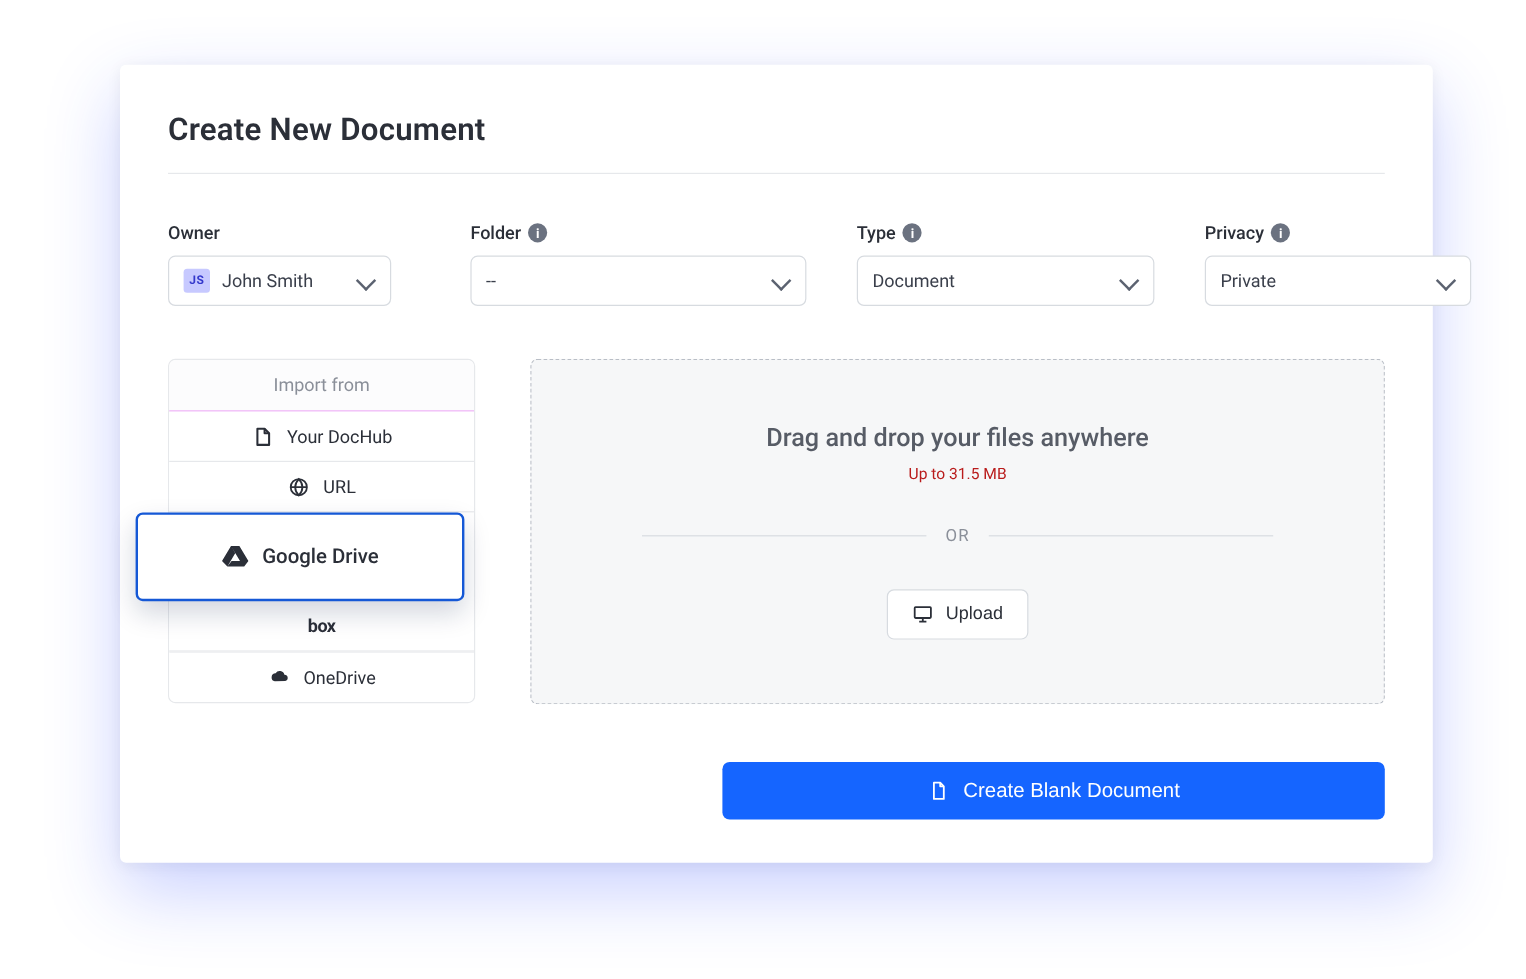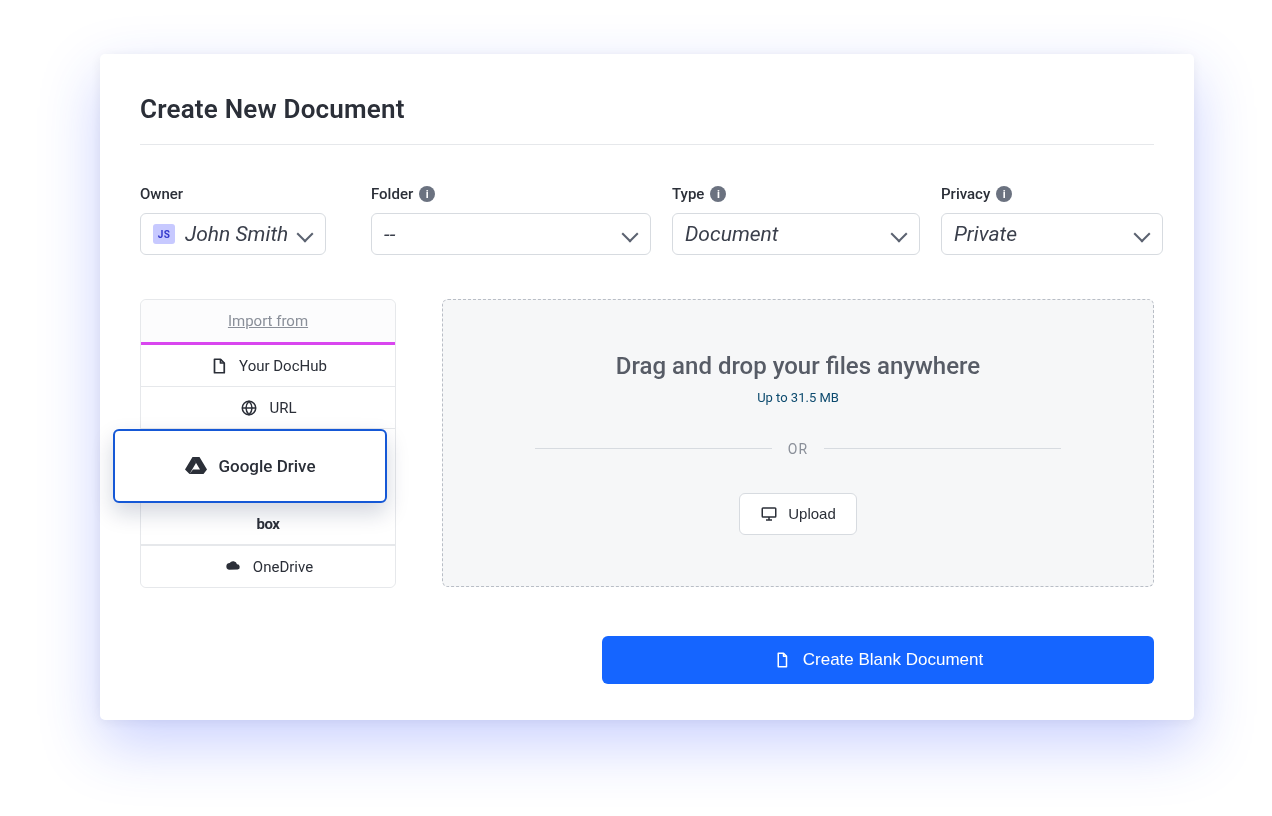--- a/index.html
+++ b/index.html
@@ -26,21 +26,21 @@
       color: #2b2f38;
       letter-spacing: 0.2px;
     }
     .rule {
       height: 1px;
       background: #e6e8eb;
       margin-top: 20px;
     }
     .row-fields {
       display: flex;
-      gap: 21px;
+      gap: 42px;
       margin-top: 40px;
     }
     .field { flex: 0 0 auto; }
     .field.owner { width: 186px; }
     .field.folder { width: 280px; margin-left: 24px; }
     .field.type  { width: 248px; }
     .field.privacy { width: 222px; }
     .field-label {
       font-size: 15px;
       color: #2b2f38;
@@ -67,21 +67,21 @@
       align-items: center;
       justify-content: space-between;
       border: 1px solid #d7dbe0;
       border-radius: 6px;
       height: 42px;
       padding: 0 12px;
       background: #fff;
       cursor: pointer;
     }
     .select-left { display: flex; align-items: center; gap: 10px; min-width: 0;}
-    .select-value { font-size: 21px; color: #3a3f4b; white-space: nowrap; font-style: italic; }
+    .select-value { font-size: 15px; color: #3a3f4b; white-space: nowrap; }
     .avatar {
       width: 22px; height: 20px; border-radius: 3px;
       background: #c7c9ff; color: #3438cc; font-size: 10px; font-weight: 700;
       display: inline-flex; align-items: center; justify-content: center;
       letter-spacing: 0.5px;
     }
     .chev {
       width: 12px; height: 12px;
       border-right: 2px solid #5b6270;
       border-bottom: 2px solid #5b6270;
@@ -102,24 +102,23 @@
       border-radius: 6px;
       overflow: visible;
       background: #fff;
       position: relative;
     }
     .import-header {
       text-align: center;
       font-size: 15px;
       color: #8a8f99;
       padding: 12px 0;
-      border-bottom: 3px solid #d946ef;
+      border-bottom: 1px solid #d946ef;
       background: #fcfcfd;
       border-radius: 6px 6px 0 0;
-      text-decoration: underline;
     }
     .import-item {
       display: flex;
       align-items: center;
       justify-content: center;
       gap: 10px;
       height: 42px;
       border-bottom: 1px solid #e6e8eb;
       font-size: 15px;
       color: #2b2f38;
@@ -151,22 +150,22 @@
       border: 1.5px dashed #b9bec6;
       border-radius: 6px;
       background: #f6f7f8;
       display: flex;
       flex-direction: column;
       align-items: center;
       justify-content: center;
       gap: 10px;
       padding: 30px 0;
     }
-    .dz-title { font-size: 24px; color: #575c66; font-weight: 500; }
-    .dz-sub { font-size: 13px; color: #0c4a6e; }
+    .dz-title { font-size: 21px; color: #575c66; font-weight: 500; }
+    .dz-sub { font-size: 13px; color: #b91c1c; }
     .dz-or-row { display: flex; align-items: center; gap: 16px; width: 74%; margin-top: 26px; margin-bottom: 26px;}
     .dz-line { flex:1; height:1px; background:#d7dbe0; }
     .dz-or { font-size: 14px; color: #8a8f99; letter-spacing: 1px; }
     .upload-btn {
       display: inline-flex;
       align-items: center;
       gap: 10px;
       background: #fff;
       border: 1px solid #d7dbe0;
       border-radius: 6px;

